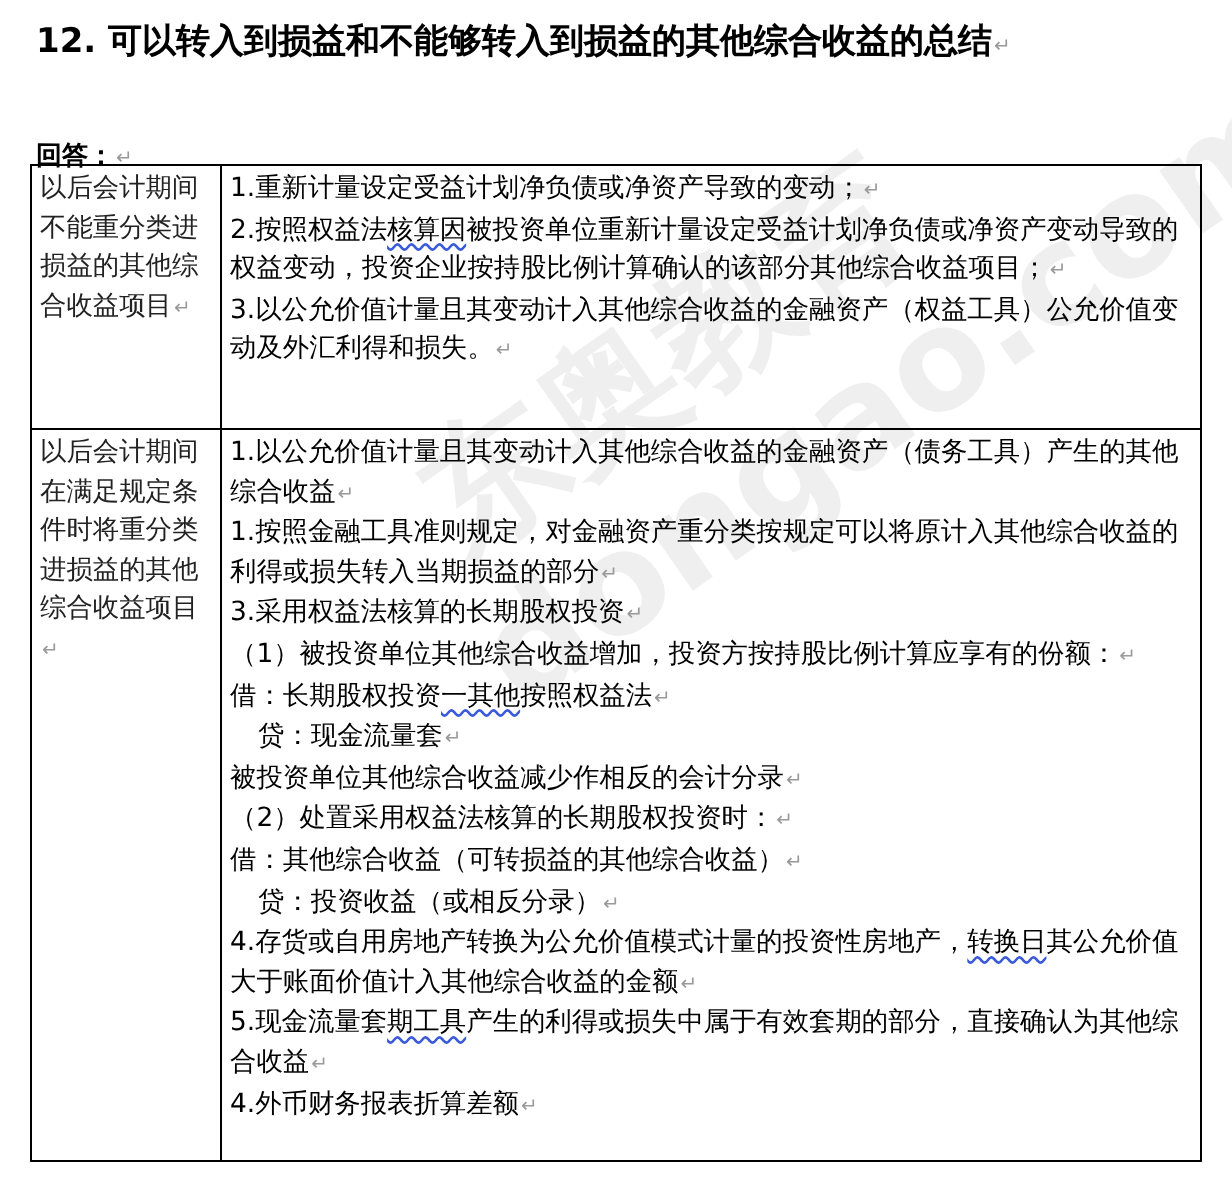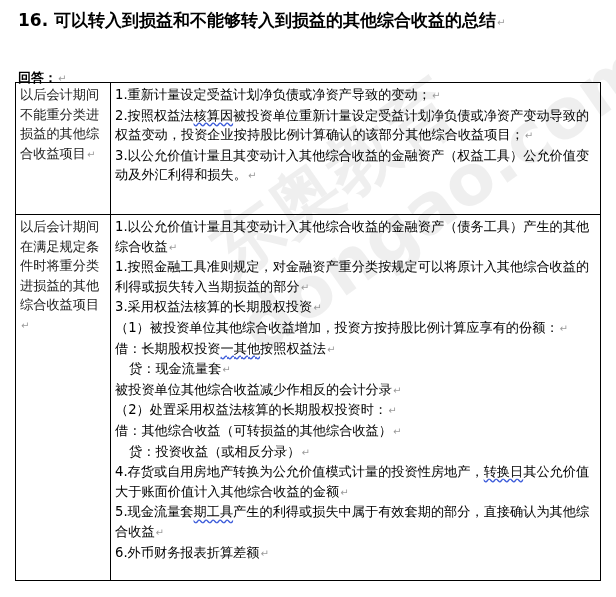--- a/index.html
+++ b/index.html
@@ -47,21 +47,21 @@
     transform: rotate(-35deg);
     font-size: 70px; font-weight: bold; color: #000;
     line-height: 80px; text-align: center;
   }
 </style>
 </head>
 <body>
 
 <div class="watermark">东奥教育 dongao.com</div>
 
-<div class="title"><span>16. 可以转入到损益和不能够转入到损益的其他综合收益的总结</span><span class="pm">↵</span></div>
+<div class="title"><span>12. 可以转入到损益和不能够转入到损益的其他综合收益的总结</span><span class="pm">↵</span></div>
 
 <div class="answer-label"><span>回答：</span><span class="pm">↵</span></div>
 
 <table class="summary">
   <tbody id="table-body">
     <tr style="height:132px;">
       <td class="label-cell"><span>以后会计期间不能重分类进损益的其他综合收益项目</span><span class="pm">↵</span></td>
       <td class="content-cell">
           <span class="line"><span>1.重新计量设定受益计划净负债或净资产导致的变动；</span><span class="pm">↵</span></span>
           <span class="line"><span>2.按照权益法</span><span class="wavy">核算因</span><span>被投资单位重新计量设定受益计划净负债或净资产变动导致的权益变动，投资企业按持股比例计算确认的该部分其他综合收益项目；</span><span class="pm">↵</span></span>
@@ -76,17 +76,17 @@
           <span class="line"><span>3.采用权益法核算的长期股权投资</span><span class="pm">↵</span></span>
           <span class="line"><span>（1）被投资单位其他综合收益增加，投资方按持股比例计算应享有的份额：</span><span class="pm">↵</span></span>
           <span class="line"><span>借：长期股权投资</span><span class="wavy">一其他</span><span>按照权益法</span><span class="pm">↵</span></span>
           <span class="line indent"><span>贷：现金流量套</span><span class="pm">↵</span></span>
           <span class="line"><span>被投资单位其他综合收益减少作相反的会计分录</span><span class="pm">↵</span></span>
           <span class="line"><span>（2）处置采用权益法核算的长期股权投资时：</span><span class="pm">↵</span></span>
           <span class="line"><span>借：其他综合收益（可转损益的其他综合收益）</span><span class="pm">↵</span></span>
           <span class="line indent"><span>贷：投资收益（或相反分录）</span><span class="pm">↵</span></span>
           <span class="line"><span>4.存货或自用房地产转换为公允价值模式计量的投资性房地产，</span><span class="wavy">转换日</span><span>其公允价值大于账面价值计入其他综合收益的金额</span><span class="pm">↵</span></span>
           <span class="line"><span>5.现金流量套</span><span class="wavy">期工具</span><span>产生的利得或损失中属于有效套期的部分，直接确认为其他综合收益</span><span class="pm">↵</span></span>
-          <span class="line"><span>6.外币财务报表折算差额</span><span class="pm">↵</span></span>
+          <span class="line"><span>4.外币财务报表折算差额</span><span class="pm">↵</span></span>
         </td>
     </tr>
   </tbody>
 </table>
 
 </body></html>

